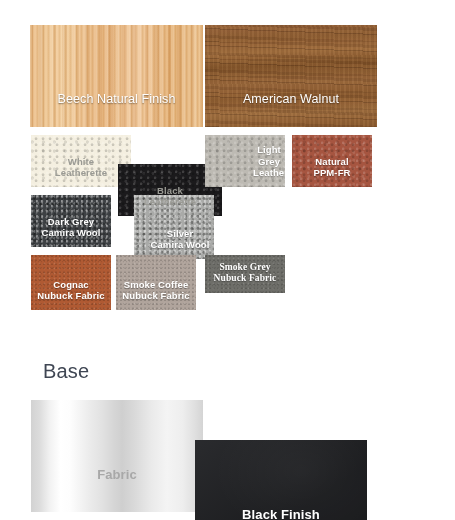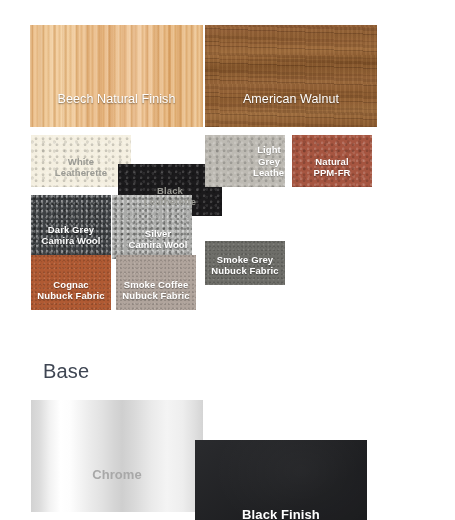--- a/index.html
+++ b/index.html
@@ -195,48 +195,48 @@
   <div class="swatch small tex-leather" style="left:205px; top:135px; width:80px; height:52px; background-color:#bdbab3;padding-left:48px;">
     <div class="swatch-label label-grey">Light Grey
 Leatherette</div>
   </div>
 
   <div class="swatch small tex-leather" style="left:292px; top:135px; width:80px; height:52px; background-color:#a65540;">
     <div class="swatch-label label-light">Natural
 PPM-FR</div>
   </div>
 
-  <div class="swatch small tex-wool" style="left:31px; top:195px; width:80px; height:60px; background-color:#3e4144;">
+  <div class="swatch small tex-wool" style="left:31px; top:195px; width:80px; height:52px; background-color:#3e4144;">
     <div class="swatch-label label-light">Dark Grey
 Camira Wool</div>
   </div>
 
-  <div class="swatch small tex-wool" style="left:112px; top:195px; width:80px; height:64px; background-color:#a9aaa8;padding-left:12px;">
+  <div class="swatch small tex-wool" style="left:134px; top:195px; width:80px; height:64px; background-color:#a9aaa8;padding-left:12px;">
     <div class="swatch-label label-light">Silver
 Camira Wool</div>
   </div>
 
   <div class="swatch small tex-nubuck" style="left:31px; top:255px; width:80px; height:55px; background-color:#b05a33;">
     <div class="swatch-label label-light">Cognac
 Nubuck Fabric</div>
   </div>
 
   <div class="swatch small tex-nubuck" style="left:116px; top:255px; width:80px; height:55px; background-color:#b0a49c;">
     <div class="swatch-label label-light">Smoke Coffee
 Nubuck Fabric</div>
   </div>
 
-  <div class="swatch small tex-nubuck" style="left:205px; top:241px; width:80px; height:44px; background-color:#6e6e69;">
+  <div class="swatch small tex-nubuck" style="left:205px; top:255px; width:80px; height:38px; background-color:#6e6e69;font-family:Liberation Serif, serif;">
     <div class="swatch-label label-light">Smoke Grey
 Nubuck Fabric</div>
   </div>
 
 </div>
 
 <h2 class="section-title" style="left:31px; top:348px;">Base</h2>
 
 <div class="base-swatch tex-chrome" style="left:31px; top:400px; width:172px; height:112px;">
-  <div class="swatch-label label-chrome">Chrome</div>
+  <div class="swatch-label label-chrome">Fabric</div>
 </div>
 
 <div class="base-swatch tex-blackfinish" style="left:195px; top:400px; width:172px; height:112px;margin-top:40px;">
   <div class="swatch-label label-blackfinish">Black Finish</div>
 </div>
 
 </body></html>

